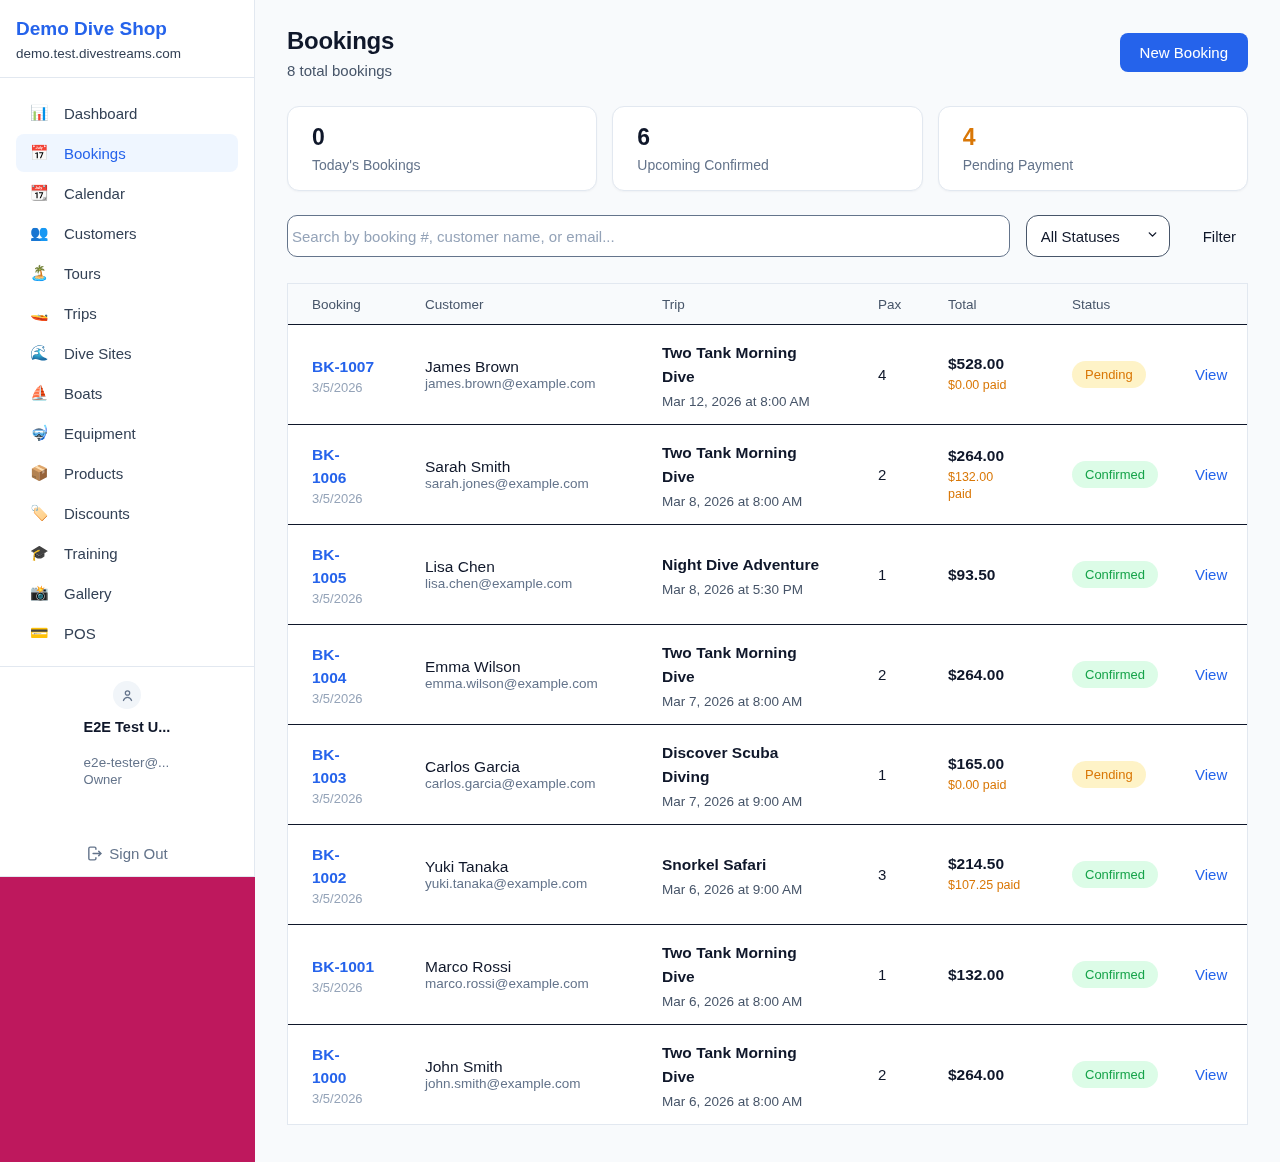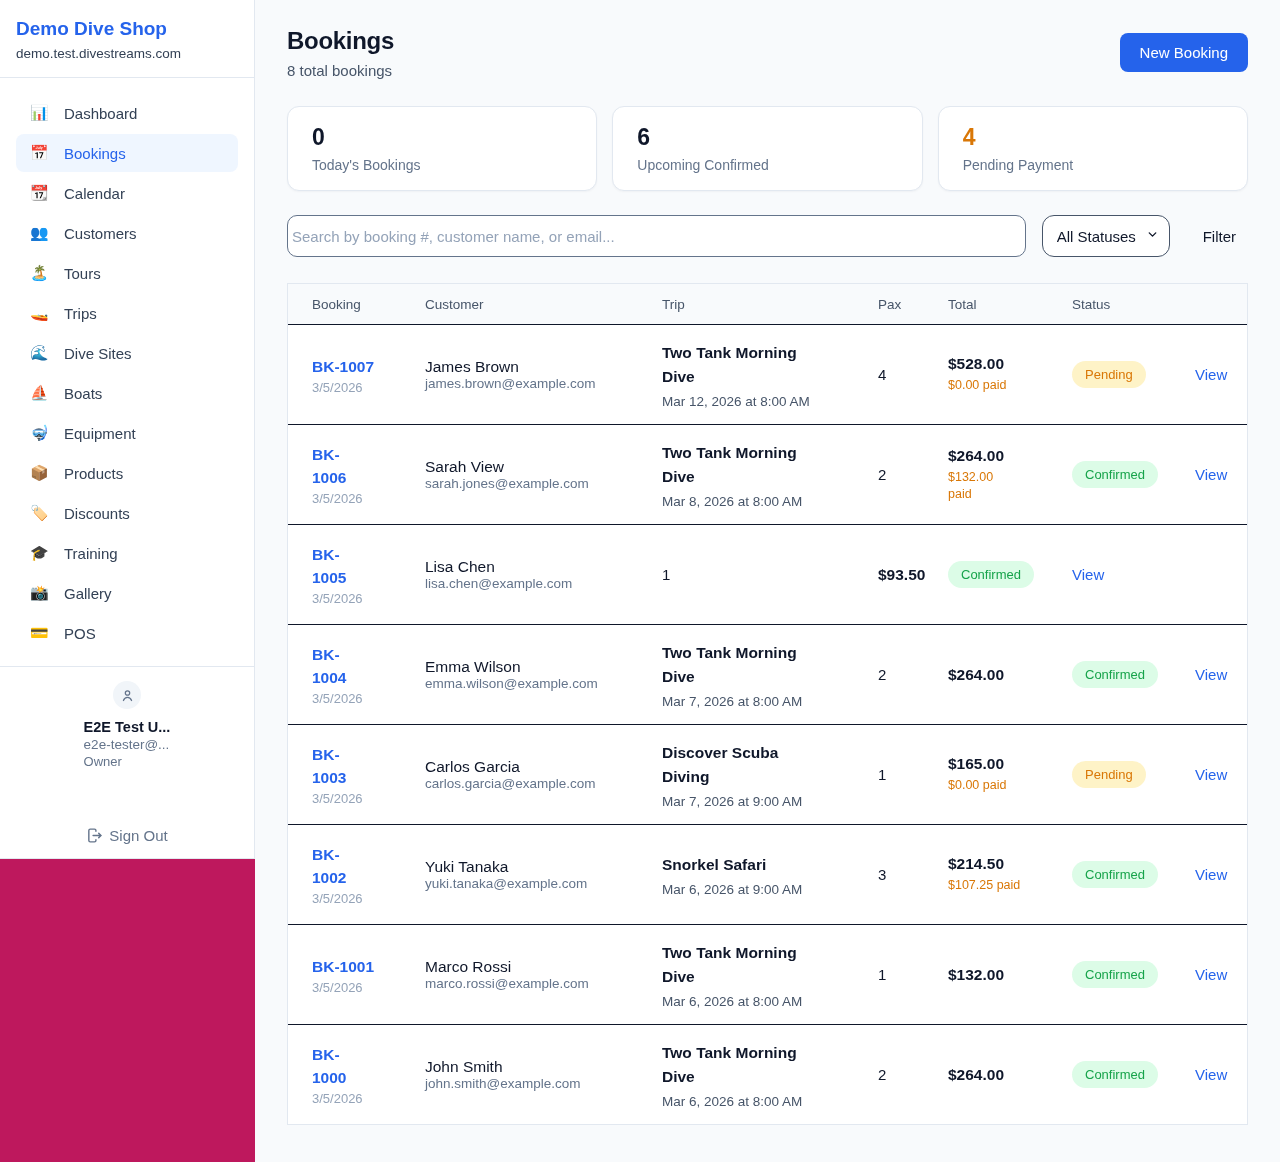--- a/index.html
+++ b/index.html
@@ -13,42 +13,42 @@
   .brand-name { color:#2563eb; font-size:19px; font-weight:700; }
   .brand-domain { color:#334155; font-size:13.5px; margin-top:6px; }
   .nav { padding:16px 16px 12px 16px; }
   .nav-item { display:flex; align-items:center; gap:14px; padding:10px 14px; border-radius:8px; margin-bottom:2px; font-size:15px; color:#334155; cursor:pointer; }
   .nav-item.active { background:#eff6ff; color:#2563eb; font-weight:500; }
   .nav-icon { width:20px; font-size:15px; text-align:center; flex:0 0 20px; }
   .user-box { border-top:1px solid #e2e8f0; padding:14px 16px; display:flex; align-items:center; gap:10px;flex-direction:column; }
   .avatar { width:28px; height:28px; border-radius:50%; background:#f1f5f9; display:flex; align-items:center; justify-content:center; flex:0 0 28px; }
   .user-meta { flex:1 1 auto; min-width:0; }
   .user-name { font-size:14.5px; font-weight:700; color:#0f172a; white-space:nowrap; }
-  .user-email { font-size:13.5px; color:#64748b; margin-top:2px; white-space:nowrap; }
+  .user-email { font-size:13.5px; color:#64748b; margin-top:20px; white-space:nowrap; }
   .user-role { font-size:13px; color:#64748b; margin-top:2px; }
   .signout { display:flex; align-items:flex-end; gap:6px; color:#64748b; font-size:15px; cursor:pointer; white-space:nowrap;margin-top:48px; }
 
   
   .main { flex:1 1 auto; height:1162px; background:#f8fafc; padding:27px 32px 0 32px; }
   .page-head { display:flex; align-items:flex-start; justify-content:space-between; }
   .page-title { font-size:24px; font-weight:700; color:#0f172a; letter-spacing:-0.3px; }
   .page-sub { font-size:15px; color:#475569; margin-top:7px; }
   .btn-primary { background:#2563eb; color:#ffffff; border:none; border-radius:8px; padding:11px 20px; font-size:15px; font-weight:500; font-family:inherit; cursor:pointer; margin-top:6px; }
 
   .stats { display:flex; gap:15px; margin-top:27px; }
   .stat-card { flex:1 1 0; background:#ffffff; border:1px solid #e2e8f0; border-radius:12px; padding:17px 24px; box-shadow:0 1px 2px rgba(15,23,42,0.04); }
   .stat-value { font-size:23px; font-weight:700; color:#0f172a; }
   .stat-value.orange { color:#d97706; }
   .stat-label { font-size:14px; color:#64748b; margin-top:6px; }
 
   .filter-row { display:flex; align-items:center; margin-top:24px; }
   .search-input { flex:1 1 auto; height:42px; border:1px solid #64748b; border-radius:10px; padding:0 4px; font-size:15px; font-family:inherit; color:#0f172a; background:#ffffff; outline:none; }
   .search-input::placeholder { color:#94a3b8; }
   .select-wrap { position:relative; margin-left:16px; }
-  .status-select { height:42px; width:128px; border:1.5px solid #475569; border-radius:12px; background:#ffffff; font-size:15px; font-family:inherit; color:#0f172a; padding:0 30px 0 14px; appearance:none; -webkit-appearance:none; cursor:pointer; }
+  .status-select { height:42px; width:144px; border:1.5px solid #475569; border-radius:12px; background:#ffffff; font-size:15px; font-family:inherit; color:#0f172a; padding:0 30px 0 14px; appearance:none; -webkit-appearance:none; cursor:pointer; }
   .select-chevron { position:absolute; right:11px; top:13px; pointer-events:none; color:#0f172a; }
   .filter-btn { margin-left:33px; margin-right:12px; background:none; border:none; font-size:15px; color:#0f172a; font-family:inherit; cursor:pointer; }
 
   
   .table-card { margin-top:26px; background:#ffffff; border:1px solid #e2e8f0; border-radius:0; overflow:hidden; }
   .tgrid { display:grid; grid-template-columns:137px 237px 216px 70px 124px 123px 1fr; align-items:center; }
   .thead { background:#f8fafc; height:40px; }
   .th { font-size:13.5px; color:#475569; font-weight:500; }
   .cell:first-child, .th:first-child { padding-left:24px; }
   .trow { border-top:1px solid #0f172a; min-height:100px; padding:14px 0; }
@@ -224,21 +224,21 @@
           <div class="total-paid">$0.00 paid</div>
         </div>
       <div class="cell"><span class="badge" data-status="Pending">Pending</span></div>
       <div class="cell"><a class="view-link">View</a></div>
     </div>
 
     <div class="tgrid trow">
       <div class="cell"><a class="bk-link">BK-
 1006</a><div class="bk-date">3/5/2026</div></div>
       <div class="cell">
-          <div class="c-name">Sarah View</div>
+          <div class="c-name">Sarah Smith</div>
           <div class="c-email">sarah.jones@example.com</div>
         </div>
       <div class="cell">
           <div class="t-name">Two Tank Morning
 Dive</div>
           <div class="t-when">Mar 8, 2026 at 8:00 AM</div>
         </div>
       <div class="cell pax">2</div>
       <div class="cell">
           <div class="total-val">$264.00</div>
@@ -249,20 +249,24 @@
       <div class="cell"><a class="view-link">View</a></div>
     </div>
 
     <div class="tgrid trow">
       <div class="cell"><a class="bk-link">BK-
 1005</a><div class="bk-date">3/5/2026</div></div>
       <div class="cell">
           <div class="c-name">Lisa Chen</div>
           <div class="c-email">lisa.chen@example.com</div>
         </div>
+      <div class="cell">
+          <div class="t-name">Night Dive Adventure</div>
+          <div class="t-when">Mar 8, 2026 at 5:30 PM</div>
+        </div>
       <div class="cell pax">1</div>
       <div class="cell">
           <div class="total-val">$93.50</div>
         </div>
       <div class="cell"><span class="badge" data-status="Confirmed">Confirmed</span></div>
       <div class="cell"><a class="view-link">View</a></div>
     </div>
 
     <div class="tgrid trow">
       <div class="cell"><a class="bk-link">BK-

